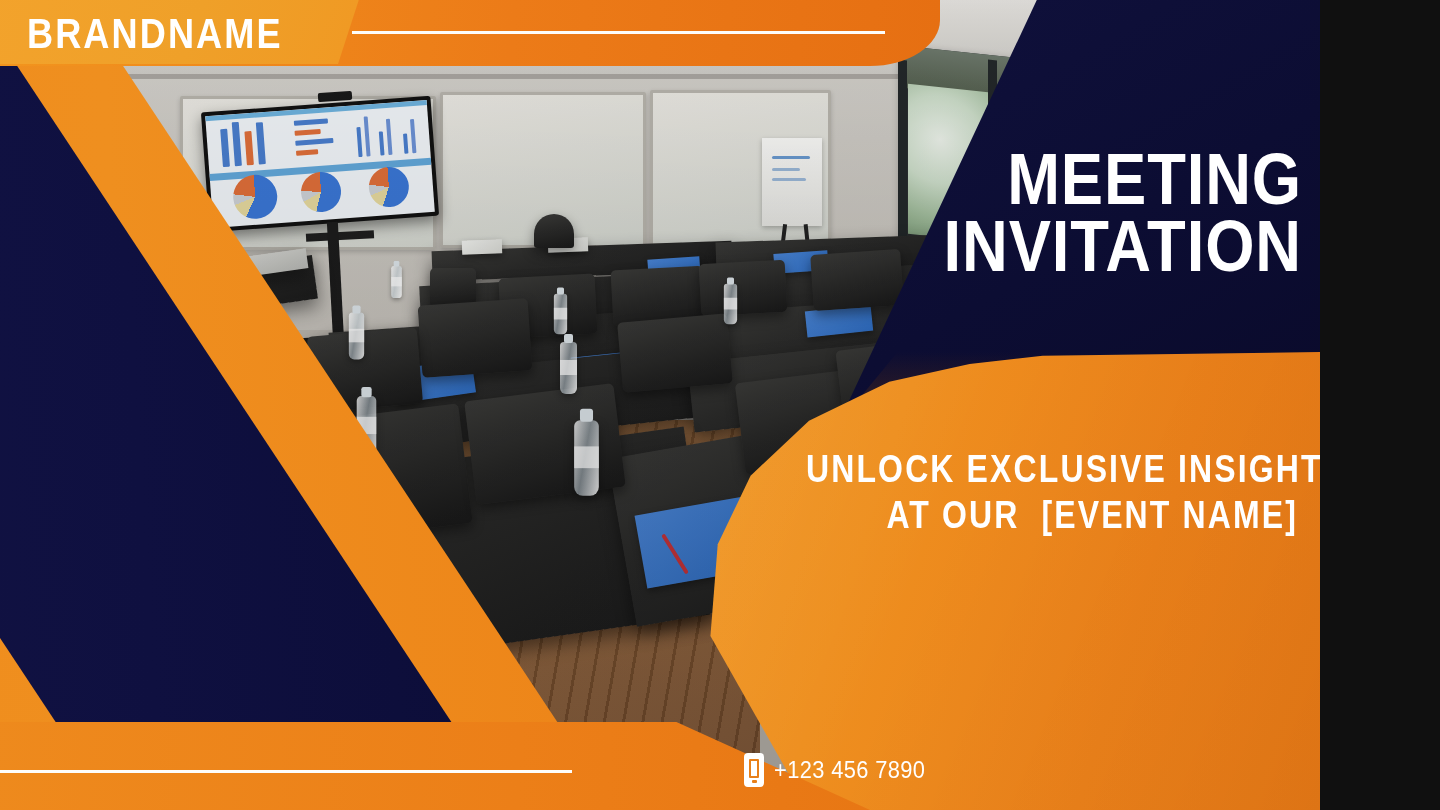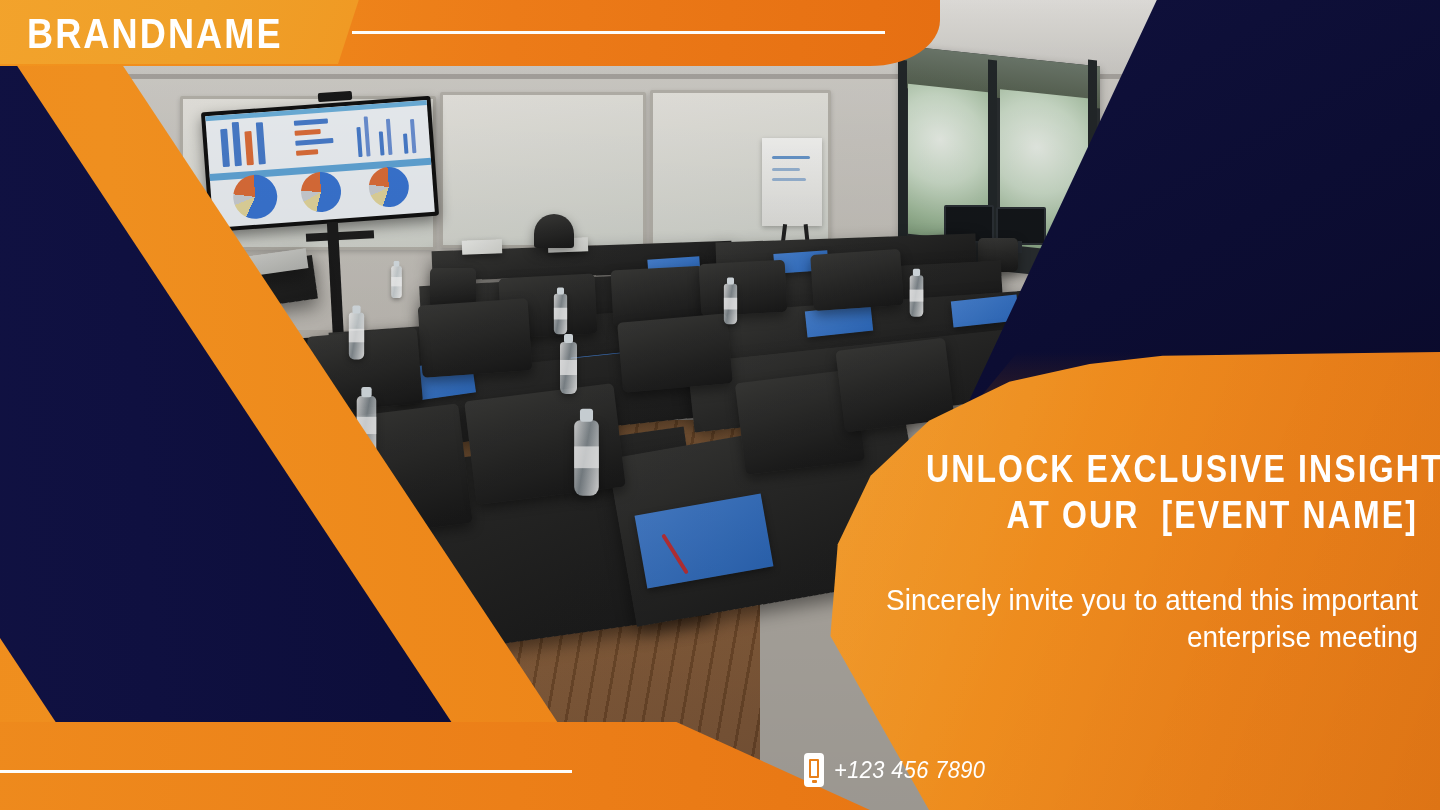--- a/index.html
+++ b/index.html
@@ -1,20 +1,20 @@
 <!DOCTYPE html>
 <html><head>
 <meta charset="utf-8">
 <style>
   html,body{margin:0;padding:0;background:#101010;}
   body{font-family:"Liberation Sans",sans-serif;}
 
   .poster{
     position:relative;
-    width:1440px;height:810px;
+    width:1320px;height:810px;
     overflow:hidden;
     background:#2b2320;
   }
 
   
   .photo{position:absolute;inset:0;overflow:hidden;background:#bdb8b0;}
 
   .wall{position:absolute;left:0;top:0;width:100%;height:330px;
     background:linear-gradient(178deg,#d9d7d2 0%,#cfccc6 45%,#c6c2bb 100%);}
   .ceiling{position:absolute;left:0;top:0;width:100%;height:78px;
@@ -186,21 +186,21 @@
   .sub-l1,.sub-l2{
     color:#ffffff;font-size:30px;line-height:1.22;font-weight:400;
     transform:scaleX(.93);transform-origin:right center;
     font-family:"Liberation Sans",sans-serif;
   }
 
   .footer{position:absolute;left:690px;bottom:16px;width:740px;height:48px;
     display:flex;align-items:center;gap:0px;}
   .f-item{display:flex;align-items:center;}
   .f-item.site{margin-left:8px;}
-  .f-item.tel{margin-left:114px;font-style:italic;}
+  .f-item.tel{margin-left:54px;}
   .f-text{color:#fff;font-size:22px;letter-spacing:.4px;margin-left:12px;
     transform:scaleX(.95);transform-origin:left center;font-family:"Liberation Sans",sans-serif;}
   .f-text.tel-text{margin-left:10px;font-size:23px;}
 
   .globe-ic{width:32px;height:32px;}
   .phone-ic{width:20px;height:34px;border:3px solid #fff;border-radius:4px;
     position:relative;box-sizing:border-box;background:#fff;}
   .phone-ic:before{content:"";position:absolute;left:2px;top:3px;right:2px;bottom:6px;
     border:2px solid #e8801a;border-radius:1px;background:transparent;}
   .phone-ic:after{content:"";position:absolute;left:50%;bottom:1.5px;width:5px;height:3px;
@@ -370,30 +370,30 @@
   <div class="shape foot-dark"></div>
   <div class="shape foot-line"></div>
 
   <div class="shape hdr-dark"></div>
   <div class="shape hdr-light2"></div>
   <div class="shape hdr-light"></div>
   <div class="shape hdr-line"></div>
 
   <div class="brandname">BRANDNAME</div>
 
+  <div class="title-wrap">
+    <div class="title-l1">MEETING</div>
+    <div class="title-l2">INVITATION</div>
+  </div>
 
   <div class="head-wrap">
     <div class="head-l1">UNLOCK EXCLUSIVE INSIGHTS</div>
     <div class="head-l2">AT OUR  [EVENT NAME]</div>
   </div>
 
-  <div class="sub-wrap">
-    <div class="sub-l1">Sincerely invite you to attend this important</div>
-    <div class="sub-l2">enterprise meeting</div>
-  </div>
 
   <div class="footer">
 
     <div class="f-item tel">
       <span class="phone-ic"></span>
       <span class="f-text tel-text">+123 456 7890</span>
     </div>
   </div>
 
 </div>

